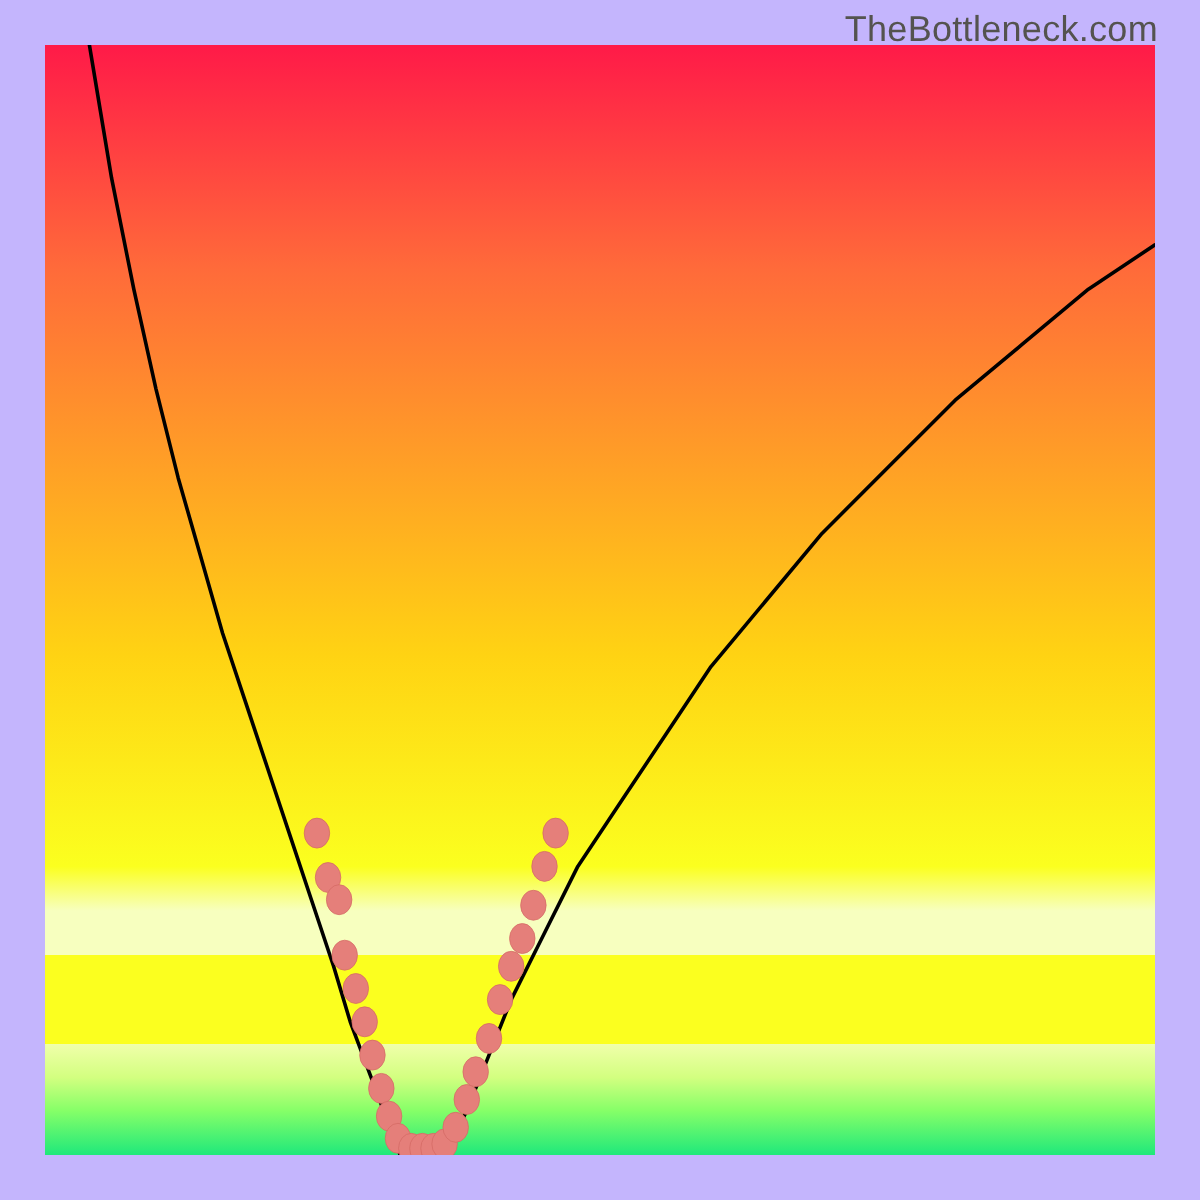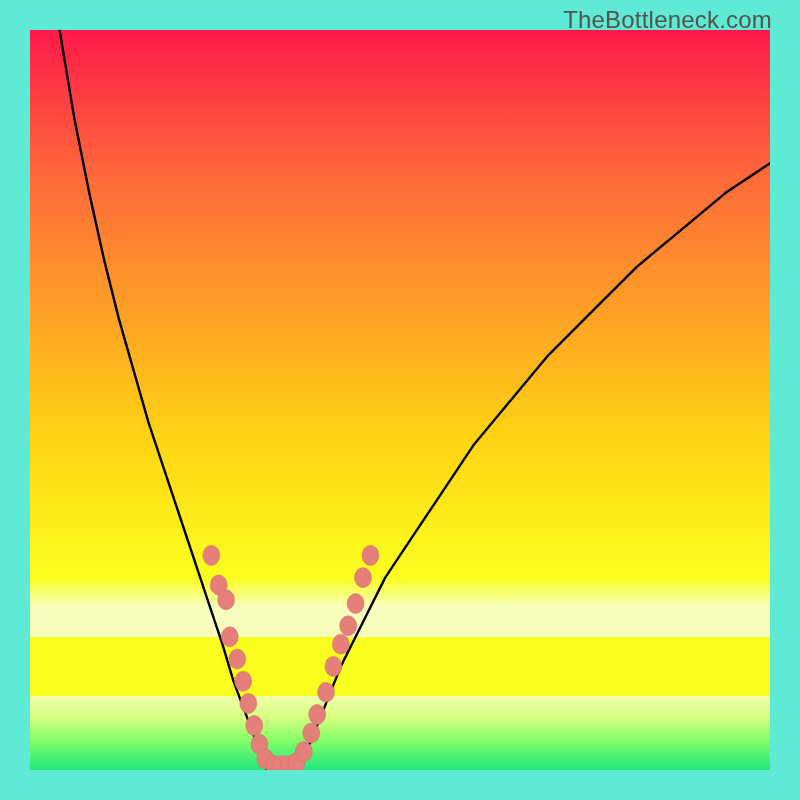--- a/index.html
+++ b/index.html
@@ -10,21 +10,21 @@
     background: #000;
     overflow: hidden;
     font-family: Arial, Helvetica, sans-serif;
   }
   .frame {
     position: absolute;
     top: 0;
     left: 0;
     width: 800px;
     height: 800px;
-    background: #5eead4;
+    background: #c4b5fd;
   }
   .plot-area {
     position: absolute;
     top: 30px;
     left: 30px;
     width: 740px;
     height: 740px;
     overflow: hidden;
   }
   .gradient {

